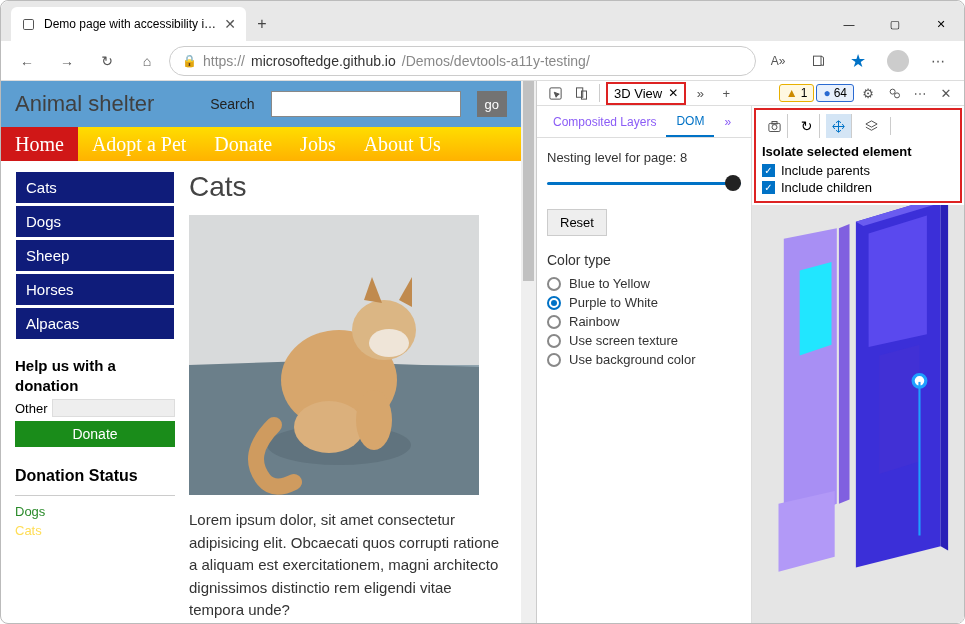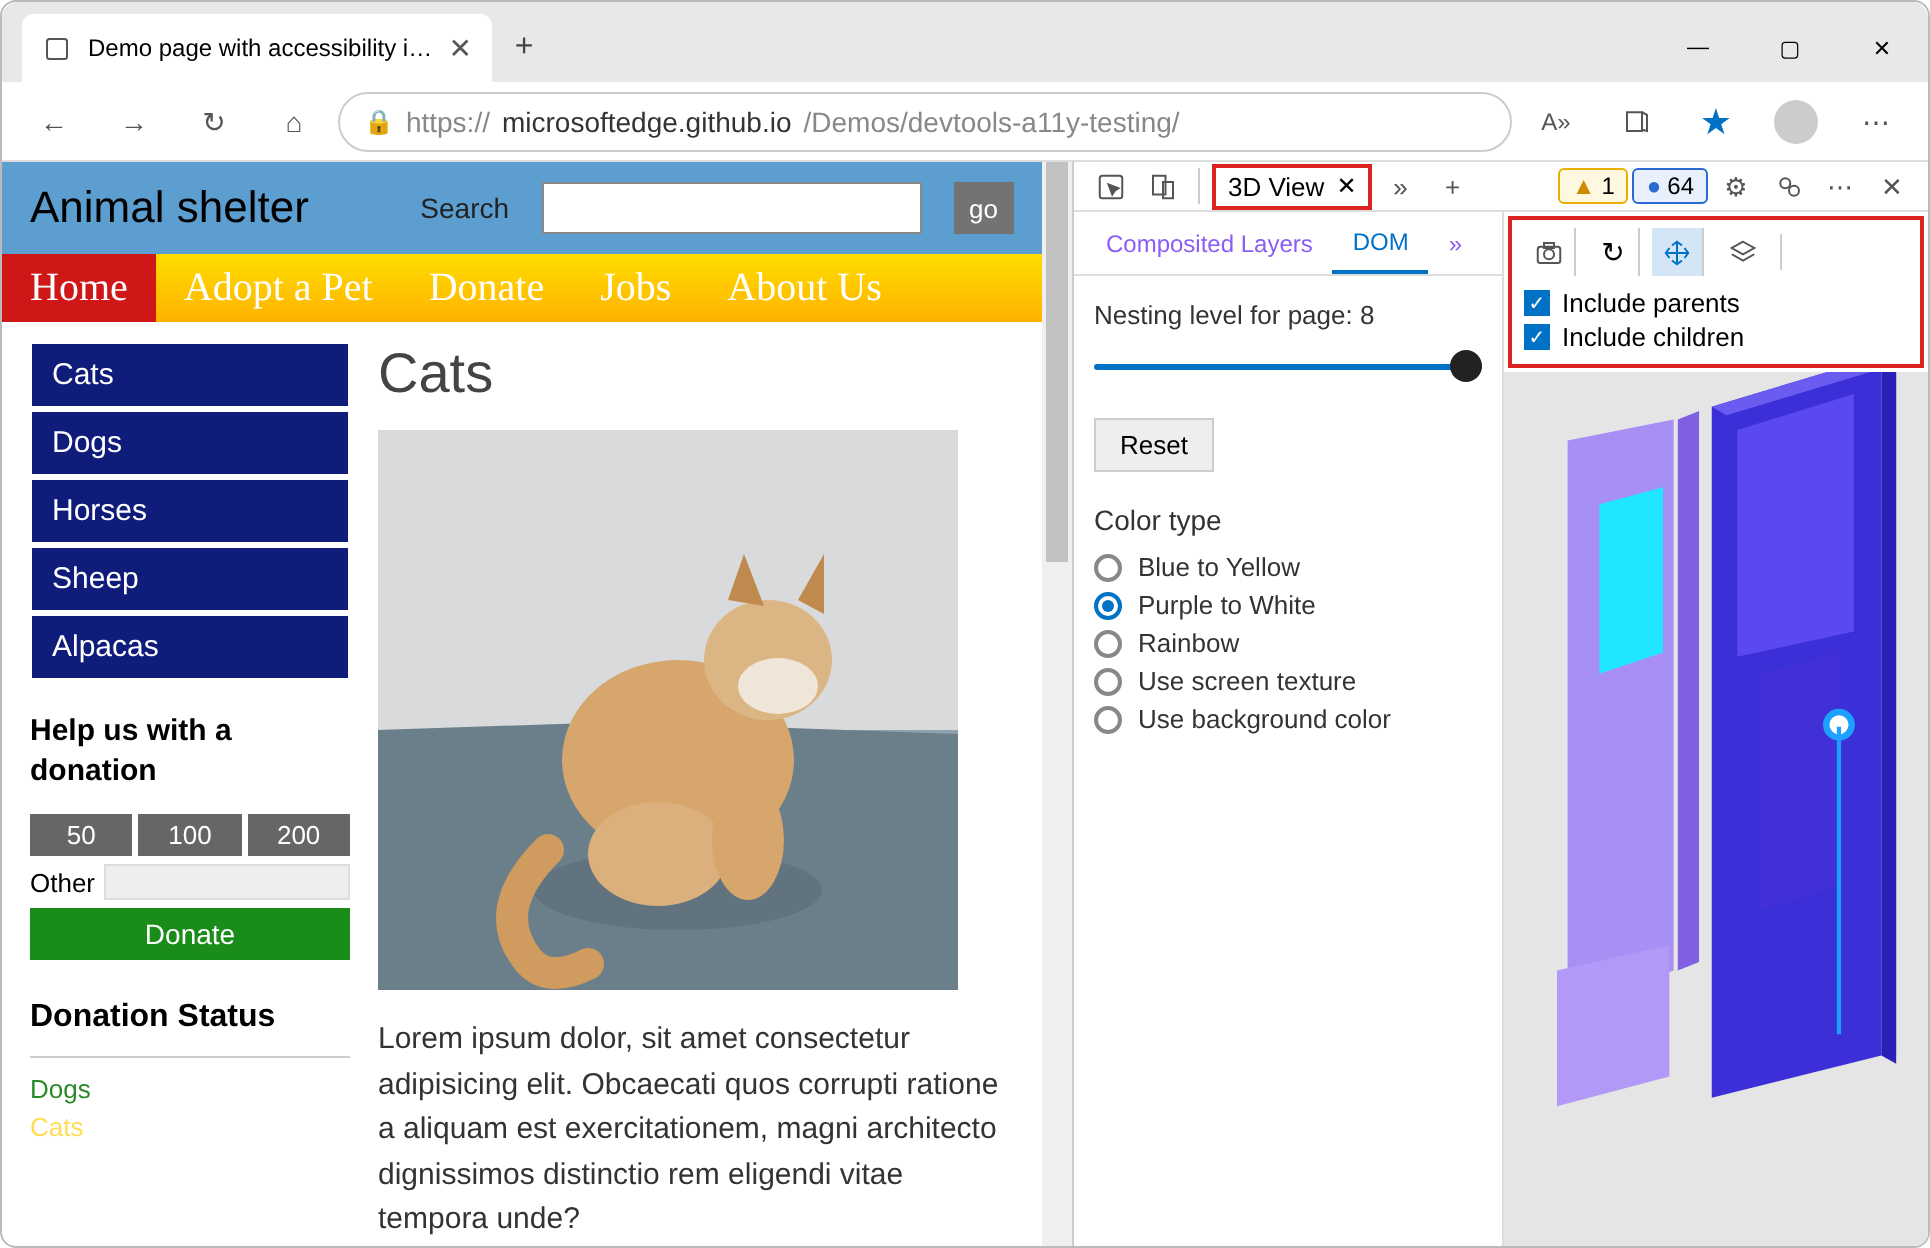--- a/index.html
+++ b/index.html
@@ -16,21 +16,21 @@
 .url-bar { flex:1; height:30px; border:1px solid #ccc; border-radius:15px; display:flex; align-items:center; padding:0 12px; font-size:14px; gap:6px; }
 .url-bar .lock { font-size:12px; color:#777;}
 .url-bar .host { color:#333; }
 .url-bar .path { color:#888;}
 .content-row { display:flex; height: 543px; }
 .page { width: 535px; display:flex; overflow:hidden; position:relative;}
 .page-inner { width:520px; }
 .page-scrollbar {width:15px; background:#efefef; position:relative;}
 .page-scrollbar .thumb{ position:absolute; top:0; left:2px; width:11px; height:200px; background:#c1c1c1; border-radius:0;}
 .header-bar { background: #5d9ed1; height: 46px; display:flex; align-items:center; padding:0 14px; gap:16px;}
-.site-title { font-size: 22px; color:#000000; font-weight:400; flex:1;}
+.site-title { font-size: 22px; color:#404040; font-weight:400; flex:1;}
 .search-label { color:#222; font-size:14px;}
 .search-input { width:190px; height:26px; border:1px solid #888; background:#fff;}
 .go-btn { background:#737373; color:#fff; border:none; height:26px; padding:0 8px; font-size:13px;}
 .nav-bar { background: linear-gradient(#ffdd00, #ffb200); height: 34px; display:flex; align-items:stretch;}
 .nav-item { padding: 0 14px; display:flex; align-items:center; color:#fff; font-size:20px; position:relative;font-family:Liberation Serif, serif;}
 .nav-item.active { background:#d01717;}
 .nav-item.active::after {content:''; position:absolute; bottom:-7px; left:50%; transform:translateX(-50%); border:7px solid transparent; border-top-color:#d01717;}
 .page-body { display:flex; padding:10px 14px; gap:14px;}
 .sidebar { width: 160px; }
 .cat-list { list-style:none;}
@@ -142,30 +142,25 @@
       <div class="nav-item">Adopt a Pet</div>
       <div class="nav-item">Donate</div>
       <div class="nav-item">Jobs</div>
       <div class="nav-item">About Us</div>
     </div>
     <div class="page-body">
       <div class="sidebar">
         <ul class="cat-list">
           <li>Cats</li>
           <li>Dogs</li>
+          <li>Sheep</li>
           <li>Horses</li>
-          <li>Sheep</li>
           <li>Alpacas</li>
         </ul>
         <div class="help-title">Help us with a donation</div>
-        <div class="donation-btns">
-          <div>50</div>
-          <div>100</div>
-          <div>200</div>
-        </div>
         <div class="other-row">
           <span>Other</span>
           <div class="other-input"></div>
         </div>
         <div class="donate">Donate</div>
         <div class="status-title">Donation Status</div>
         <div class="status-list">
           <div style="color:#2a8a2a;">Dogs</div>
           <div style="color:#ffdd55;">Cats</div>
         </div>
@@ -291,20 +286,21 @@
                 </svg>
               </div>
             <div class="iso-btn" style="border:none">
                 <svg class="icon" viewBox="0 0 24 24">
                   <path d="M12 3l9 5-9 5-9-5z"></path>
                   <path d="M3 13l9 5 9-5"></path>
                 </svg>
               </div>
             <div style="width:1px;height:18px;background:#ccc;"></div>
           </div>
+          <div class="iso-title">Isolate selected element</div>
           <div class="check-row">
               <span class="checkbox">✓</span>
               <span>Include parents</span>
             </div>
           <div class="check-row">
               <span class="checkbox">✓</span>
               <span>Include children</span>
             </div>
         </div>
         <div class="viz">

